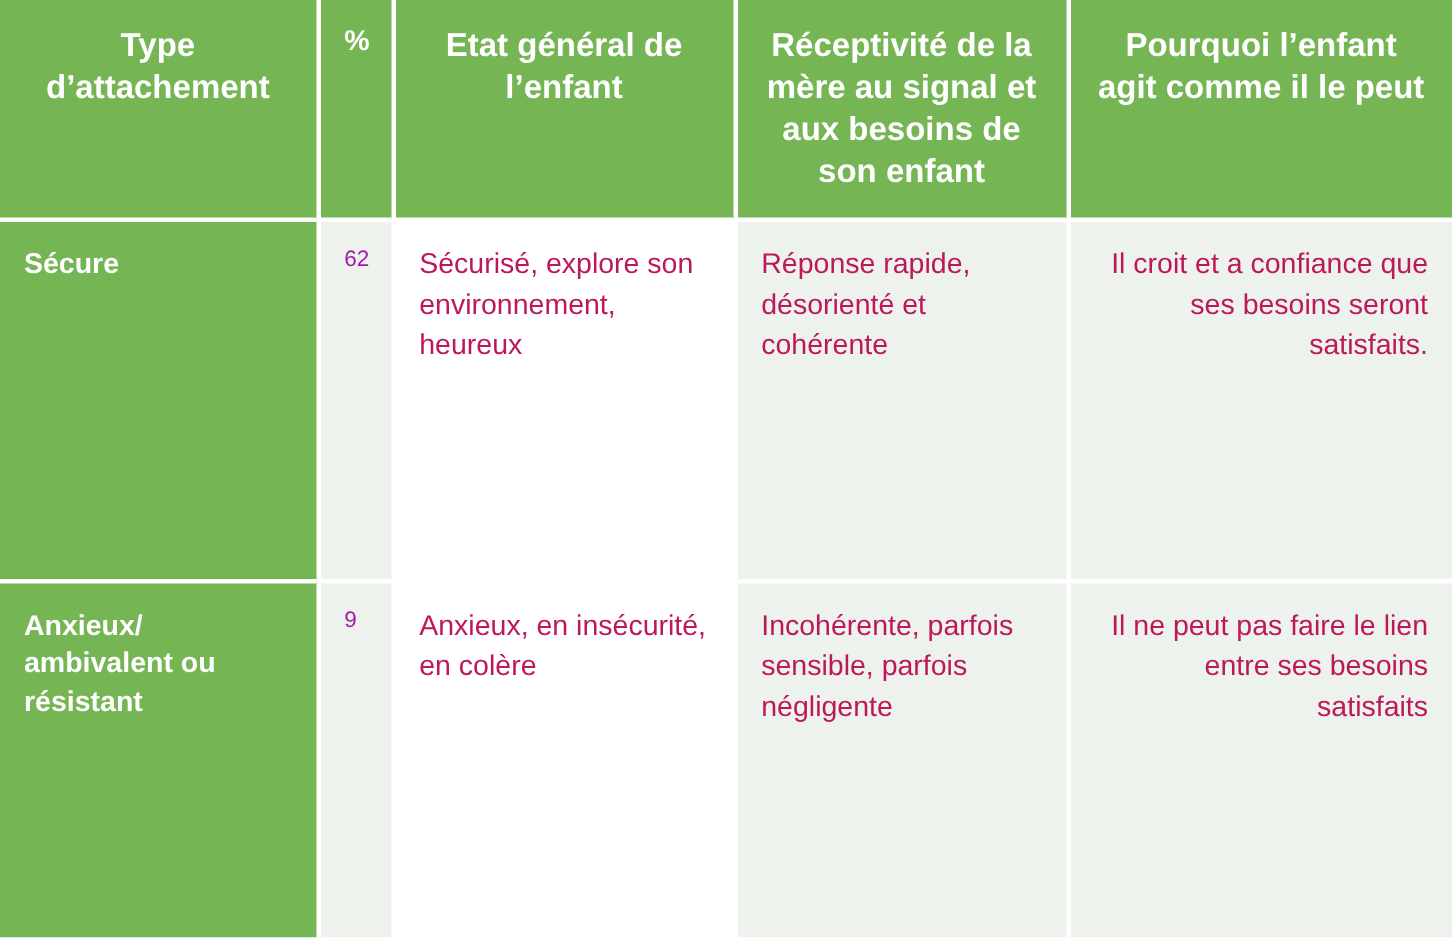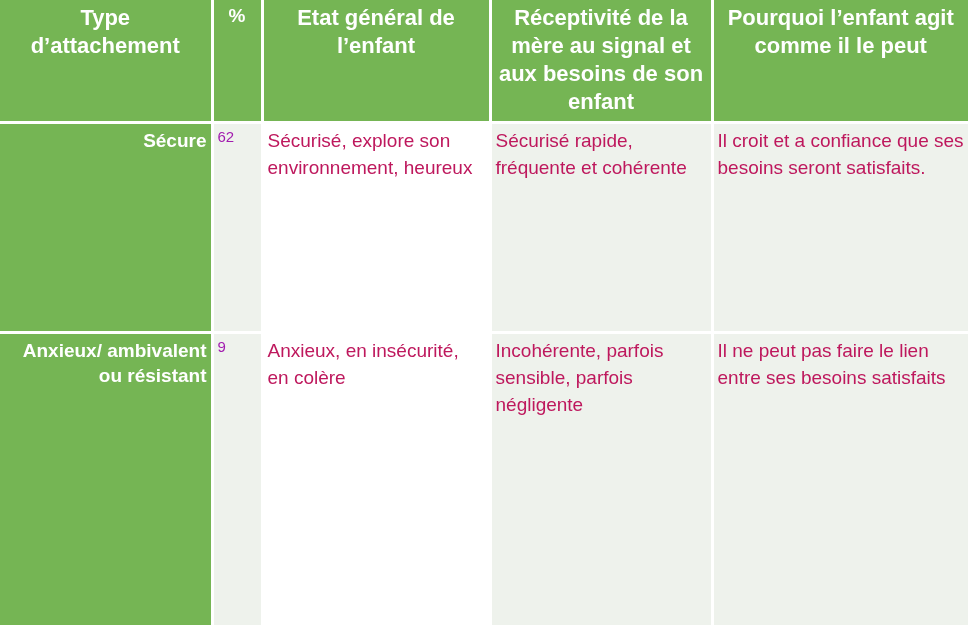--- a/index.html
+++ b/index.html
@@ -14,21 +14,21 @@
     overflow: hidden;
   }
   table.attachment-table {
     width: 968px;
     height: 625px;
     border-collapse: collapse;
     table-layout: fixed;
   }
   table.attachment-table td,
   table.attachment-table th {
-    padding: 4px;
+    padding: 16px;
     margin: 0;
     vertical-align: top;
   }
 
   
   .hdr {
     background: #76b852;
     background: #75b554;
     color: #ffffff;
     font-weight: bold;
@@ -51,21 +51,21 @@
   .col-rec  { width: 222px; }
   .col-pour { width: 256px; }
 
   
   .type-cell {
     background: #75b554;
     color: #ffffff;
     font-weight: bold;
     font-size: 19px;
     line-height: 1.35;
-    text-align: right;
+    text-align: left;
     vertical-align: middle;
     padding: 6px 6px;
     border-top: 3px solid #ffffff;
     border-right: 3px solid #ffffff;
   }
 
   
   .pct-cell {
     background: #eef2ec;
     color: #a21caf;
@@ -81,21 +81,21 @@
   
   .body-cell {
     color: #be185d;
     font-size: 19px;
     line-height: 1.42;
     padding: 8px 10px 8px 10px;
     border-top: 3px solid #ffffff;
     border-right: 3px solid #ffffff;
     vertical-align: top;
   }
-  .body-cell.last { border-right: none; }
+  .body-cell.last { border-right: none; text-align: right; }
 
   .shade-a { background: #ffffff; }
   .shade-b { background: #eef2ec; }
   .shade-c { background: #f3f6f1; }
 </style>
 </head>
 <body>
 
 <table class="attachment-table">
   <colgroup>
@@ -114,21 +114,21 @@
       <th class="hdr">Réceptivité de la mère au signal et aux besoins de son enfant</th>
       <th class="hdr last">Pourquoi l’enfant agit comme il le peut</th>
     </tr>
   </thead>
 
   <tbody>
     <tr>
       <td class="type-cell">Sécure</td>
       <td class="pct-cell">62</td>
       <td class="body-cell shade-a">Sécurisé, explore son environnement, heureux</td>
-      <td class="body-cell shade-b">Sécurisé rapide, fréquente et cohérente</td>
+      <td class="body-cell shade-b">Réponse rapide, désorienté et cohérente</td>
       <td class="body-cell last shade-b">Il croit et a confiance que ses besoins seront satisfaits.</td>
     </tr>
 
 
     <tr>
       <td class="type-cell">Anxieux/ ambivalent ou résistant</td>
       <td class="pct-cell">9</td>
       <td class="body-cell shade-a">Anxieux, en insécurité, en colère</td>
       <td class="body-cell shade-b">Incohérente, parfois sensible, parfois négligente</td>
       <td class="body-cell last shade-b">Il ne peut pas faire le lien entre ses besoins satisfaits</td>

